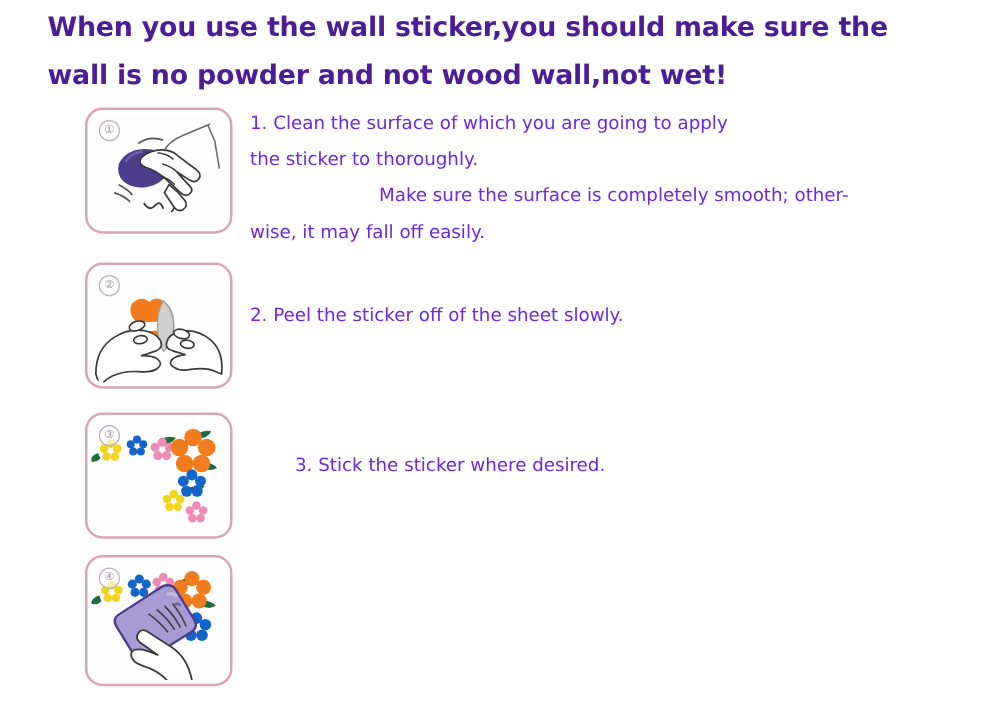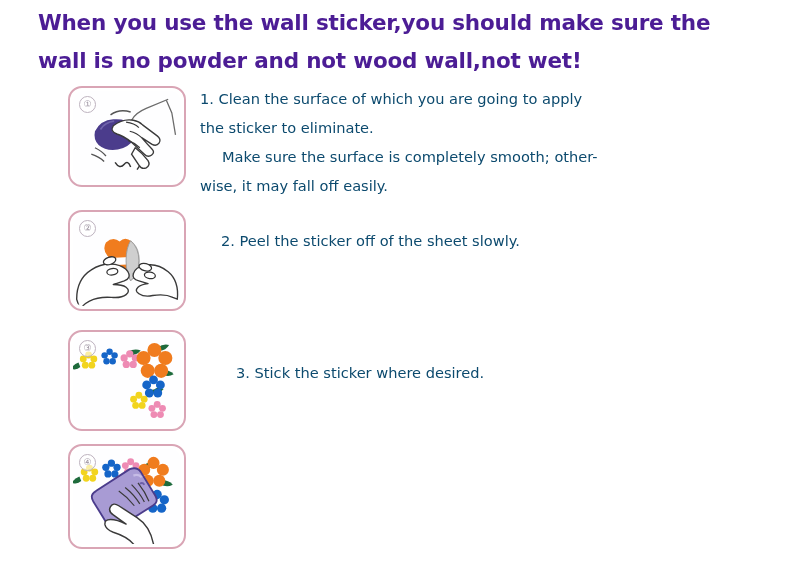--- a/index.html
+++ b/index.html
@@ -79,28 +79,28 @@
     z-index: 6;
   }
   .art {
     position: absolute;
     inset: 0;
   }
   .step-text {
     position: absolute;
     left: 200px;
     width: 560px;
-    color: #0c4a6e;
+    color: #6d28d9;
     font-family: "DejaVu Sans", sans-serif;
     font-size: 14.6px;
     line-height: 29px;
     font-weight: normal;
   }
   .step-text .tline { white-space: nowrap; display: block; }
-  .step-text .indent { padding-left: 22px; }
+  .step-text .indent { padding-left: 22px; text-align: center; }
 </style>
 </head>
 <body>
 
 <div id="heading">
   <div class="heading-line">When you use the wall sticker,you should make sure the</div>
   <div class="heading-line">wall is no powder and not wood wall,not wet!</div>
 </div>
 
 <div id="steps">
@@ -125,21 +125,21 @@
           <path d="M44 38 q10 -8 22 -6 q6 1 10 5 l16 12 q5 4 2 8 q-3 4 -8 1 l-11 -7 q6 7 11 12 q4 4 0 7 q-4 3 -8 -1 l-14 -13 q-9 -7 -16 -9 q-8 -3 -4 -9 z" fill="#ffffff" stroke="#3a3a3a" stroke-width="1.5" stroke-linejoin="round"></path>
           <path d="M58 34 q9 1 14 6" stroke="#3a3a3a" stroke-width="1.3" fill="none"></path>
           <path d="M62 44 q8 2 13 7" stroke="#3a3a3a" stroke-width="1.3" fill="none"></path>
           <path d="M60 54 q8 3 13 8" stroke="#3a3a3a" stroke-width="1.3" fill="none"></path>
           <path d="M68 62 q8 6 14 14 q3 5 -2 8 q-5 2 -8 -3 l-8 -12 z" fill="#ffffff" stroke="#3a3a3a" stroke-width="1.5"></path>
         </svg>
       </div>
     </div>
     <div class="step-text" style="top:-2px;">
       <span class="tline">1. Clean the surface of which you are going to apply</span>
-      <span class="tline">the sticker to eliminate.</span>
+      <span class="tline">the sticker to thoroughly.</span>
       <span class="tline indent">Make sure the surface is completely smooth; other-</span>
       <span class="tline">wise, it may fall off easily.</span>
     </div>
   </div>
 
   <div class="step-row" style="top:124px;height:110px;">
     <div class="panel" style="top:0px;">
       <div class="panel-inner">
         <div class="badge">②</div>
         <svg class="art" viewBox="0 0 118 101">
@@ -153,21 +153,21 @@
           <path d="M4 92 q0 -22 16 -32 q12 -8 26 -6 q10 2 14 8 q4 7 -4 10 l-12 4 q10 0 14 3 q5 4 0 8 q-5 4 -16 3 q-14 -1 -24 4 q-8 4 -10 10 z" fill="#ffffff" stroke="#3a3a3a" stroke-width="1.5" stroke-linejoin="round"></path>
           <ellipse cx="40" cy="50" rx="7" ry="4" transform="rotate(-18 40 50)" fill="#ffffff" stroke="#333" stroke-width="1.4"></ellipse>
           <ellipse cx="43" cy="62" rx="6" ry="3.5" transform="rotate(-8 43 62)" fill="#ffffff" stroke="#333" stroke-width="1.4"></ellipse>
 
           <path d="M114 92 q2 -20 -10 -30 q-12 -10 -26 -7 q-10 2 -12 9 q-2 6 6 8 l10 3 q-8 1 -11 4 q-4 4 1 7 q6 4 15 2 q14 -2 22 2 q5 2 5 2 z" fill="#ffffff" stroke="#3a3a3a" stroke-width="1.5" stroke-linejoin="round"></path>
           <ellipse cx="79" cy="57" rx="7" ry="4" transform="rotate(14 79 57)" fill="#ffffff" stroke="#333" stroke-width="1.4"></ellipse>
           <ellipse cx="84" cy="66" rx="6" ry="3.5" transform="rotate(8 84 66)" fill="#ffffff" stroke="#333" stroke-width="1.4"></ellipse>
         </svg>
       </div>
     </div>
-    <div class="step-text" style="top:16px;margin-left:21px;">
+    <div class="step-text" style="top:28px;">
       <span class="tline">2. Peel the sticker off of the sheet slowly.</span>
     </div>
   </div>
 
   <div class="step-row" style="top:244px;height:110px;">
     <div class="panel" style="top:0px;">
       <div class="panel-inner">
         <div class="badge">③</div>
         <svg class="art" viewBox="0 0 118 101">
           <defs>

